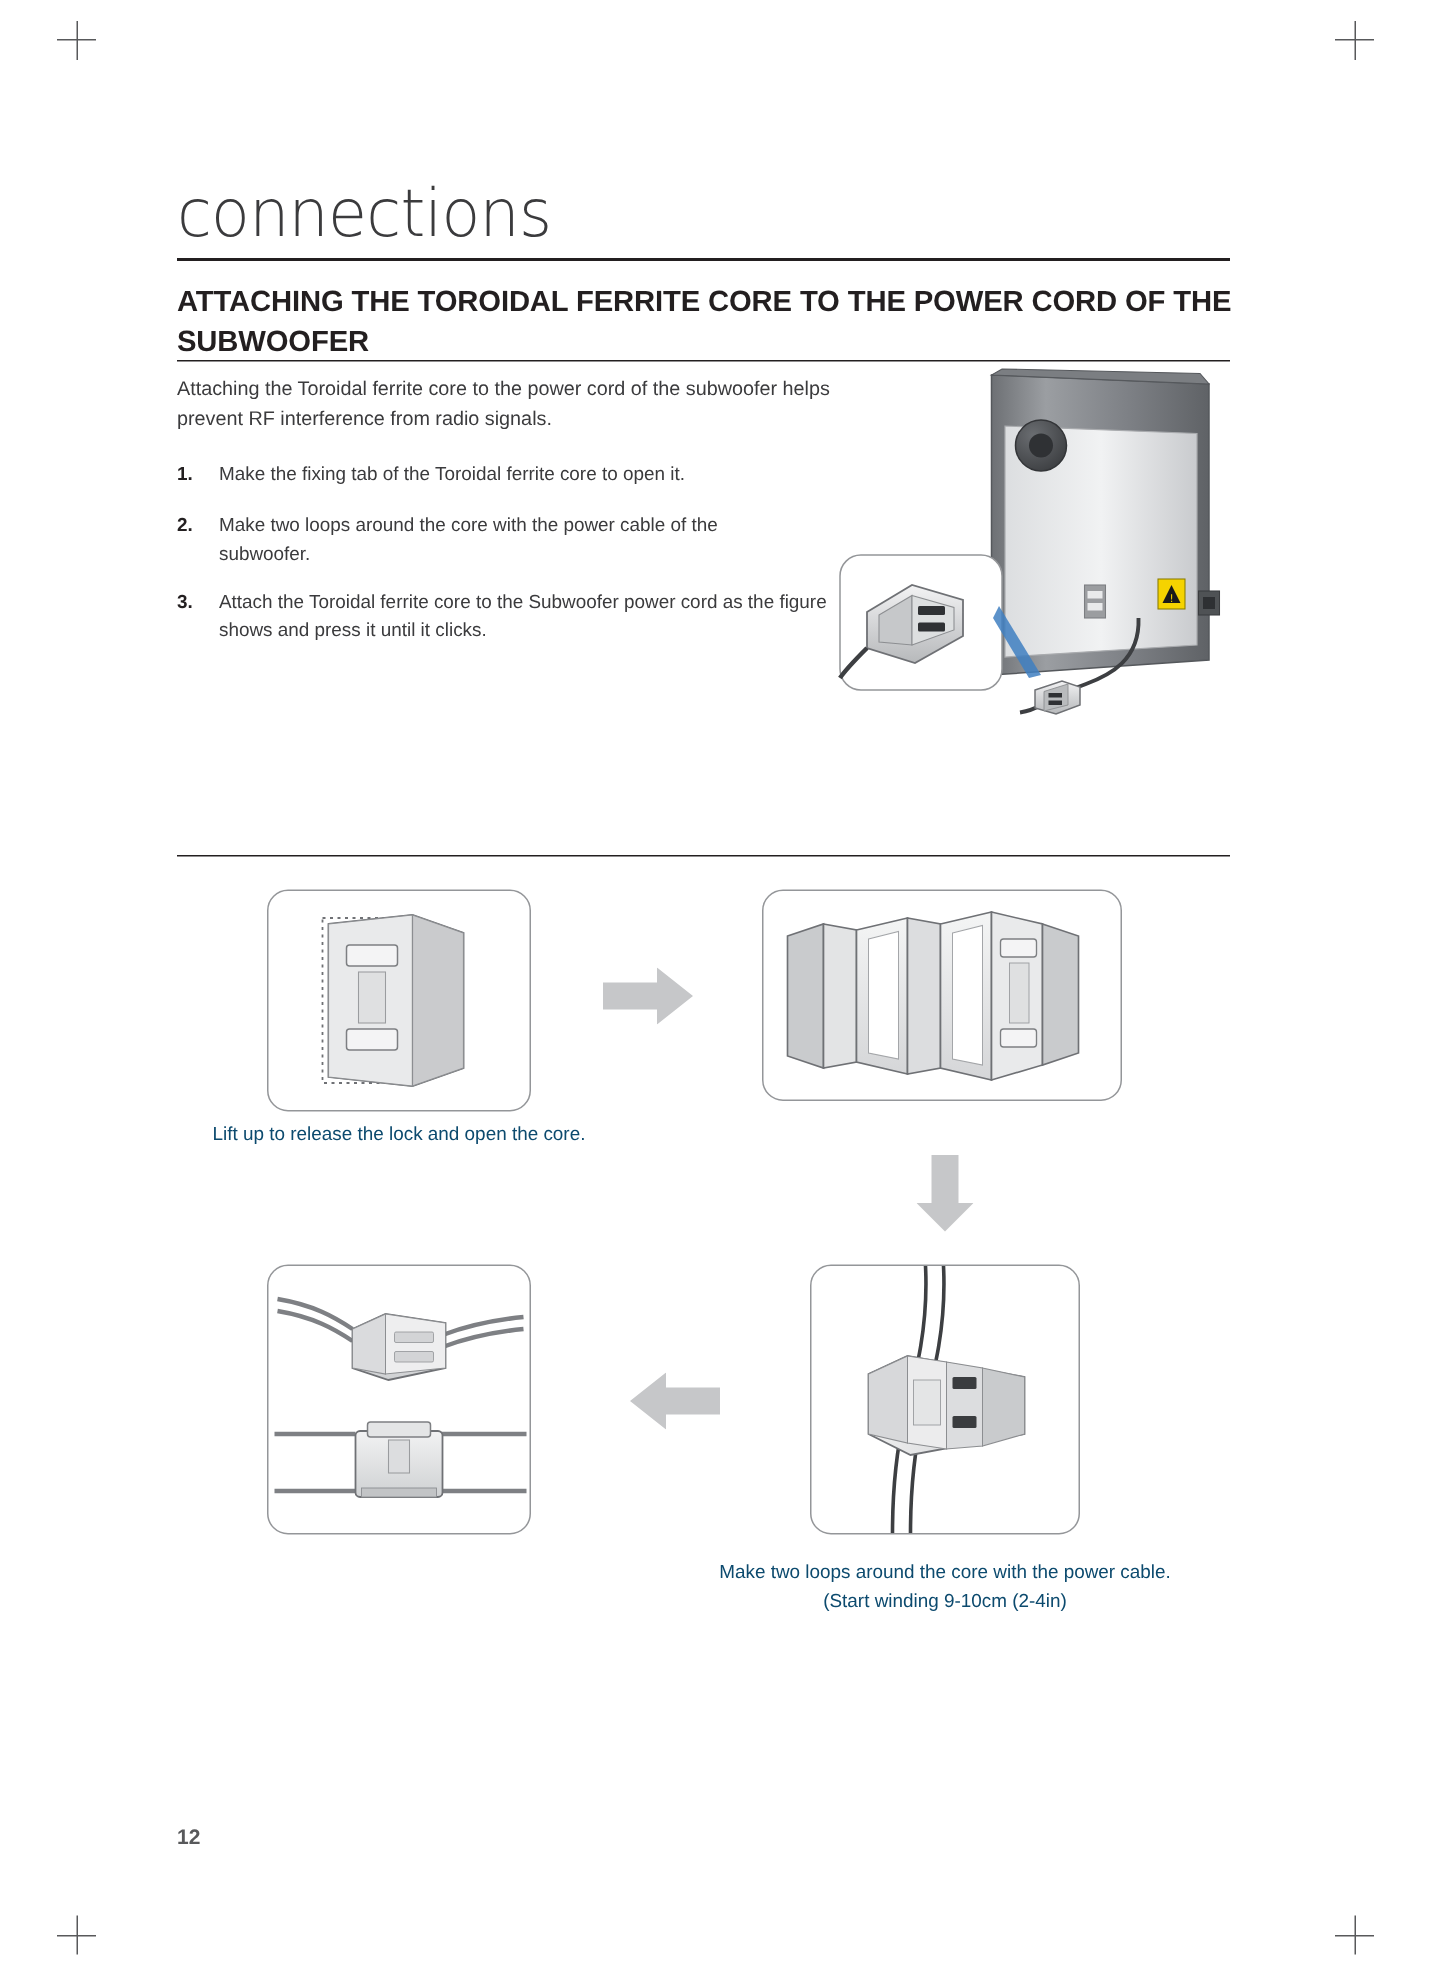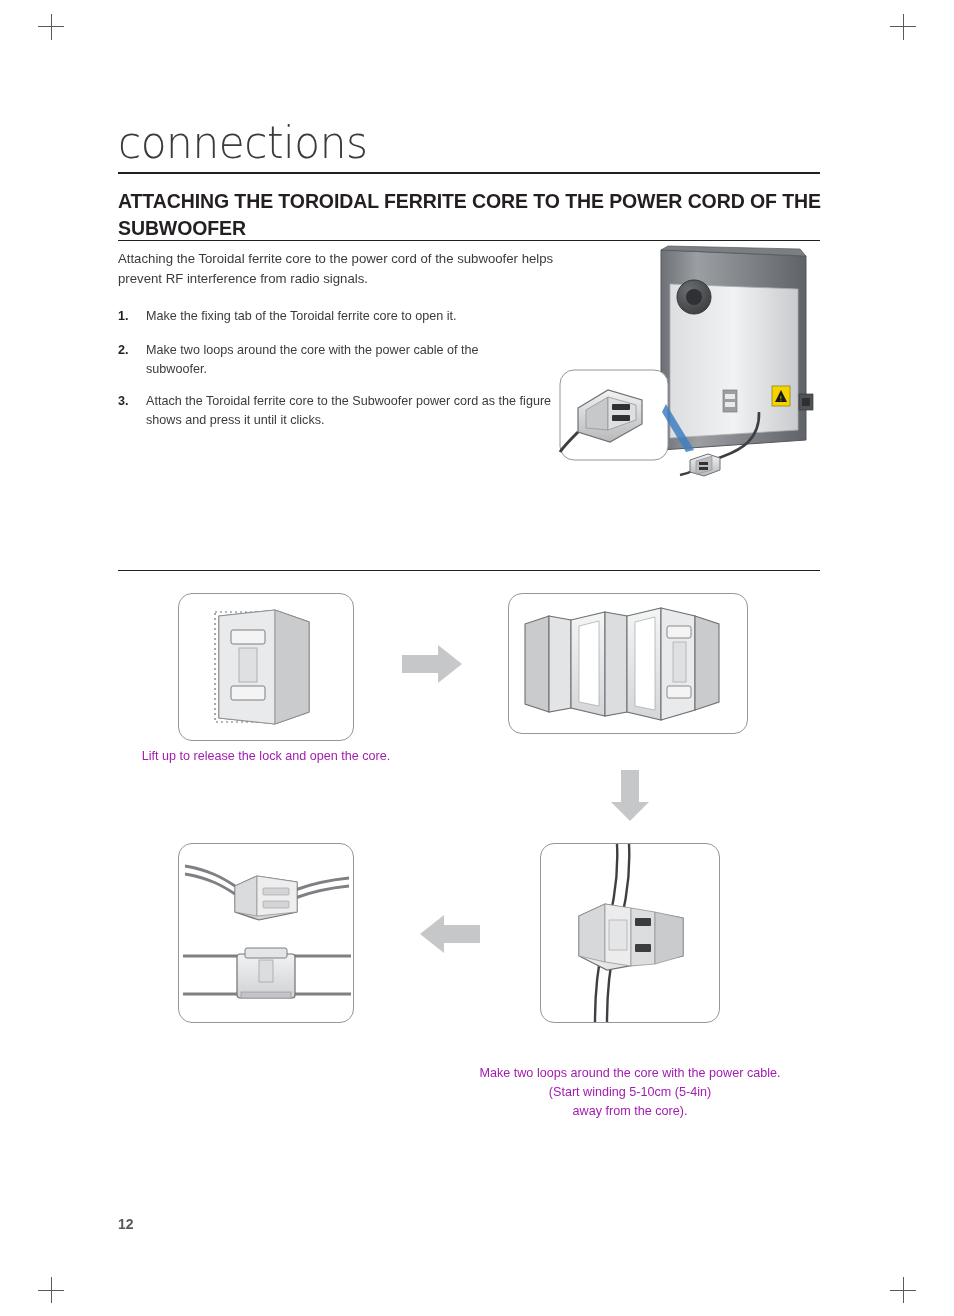--- a/index.html
+++ b/index.html
@@ -80,21 +80,21 @@
   }
   .step .txt {
     display: block;
     margin-left: 28px;
   }
 
   .caption {
     position: absolute;
     font-size: 12.6px;
     line-height: 19px;
-    color: #a21caf;
+    color: #0c4a6e;
     text-align: center;
   }
 
   
   .frame {
     position: absolute;
     border: 1px solid #949699;
     border-radius: 14px;
     background: #ffffff;
     box-sizing: border-box;
@@ -336,21 +336,20 @@
       <g transform="translate(56,104)">
         <rect x="2" y="6" width="58" height="44" rx="3" fill="url(#f4a)" stroke="#6f7175" stroke-width="1.2"></rect>
         <rect x="10" y="0" width="42" height="10" rx="2" fill="#e4e5e6" stroke="#7d7f82" stroke-width="1"></rect>
         <rect x="24" y="12" width="14" height="22" fill="#dcdddf" stroke="#9a9c9f" stroke-width="0.7"></rect>
         <rect x="6" y="44" width="50" height="6" fill="#c2c4c6" stroke="#8c8e91" stroke-width="0.6"></rect>
       </g>
     </svg>
   </div>
 
 
-  <div class="caption" style="left:450px; top:1064px; width:360px;">
+  <div class="caption" style="left:450px; top:1039px; width:360px;">
     <div>Make two loops around the core with the power cable.</div>
-    <div>(Start winding 5-10cm (5-4in)</div>
-    <div>away from the core).</div>
+    <div>(Start winding 9-10cm (2-4in)</div>
   </div>
 
   <div style="position:absolute; left:118px; top:1216px; font-size:14px; font-weight:bold; color:#58595b;">12</div>
 
 </div>
 
 </body></html>

